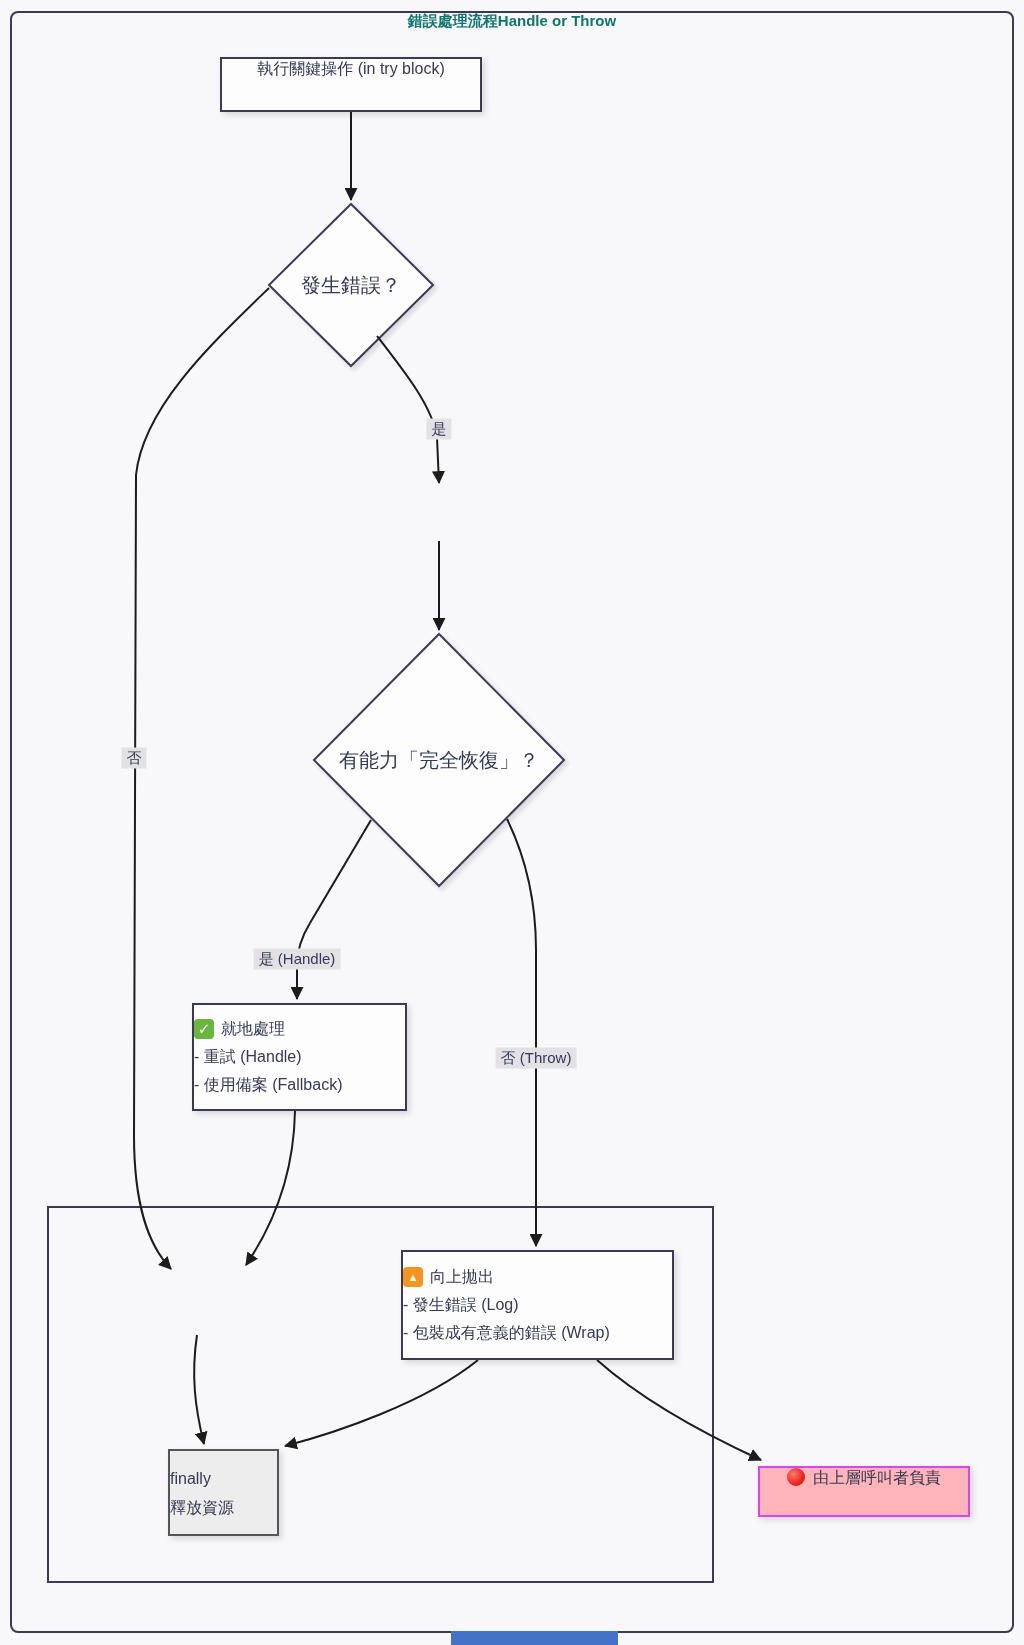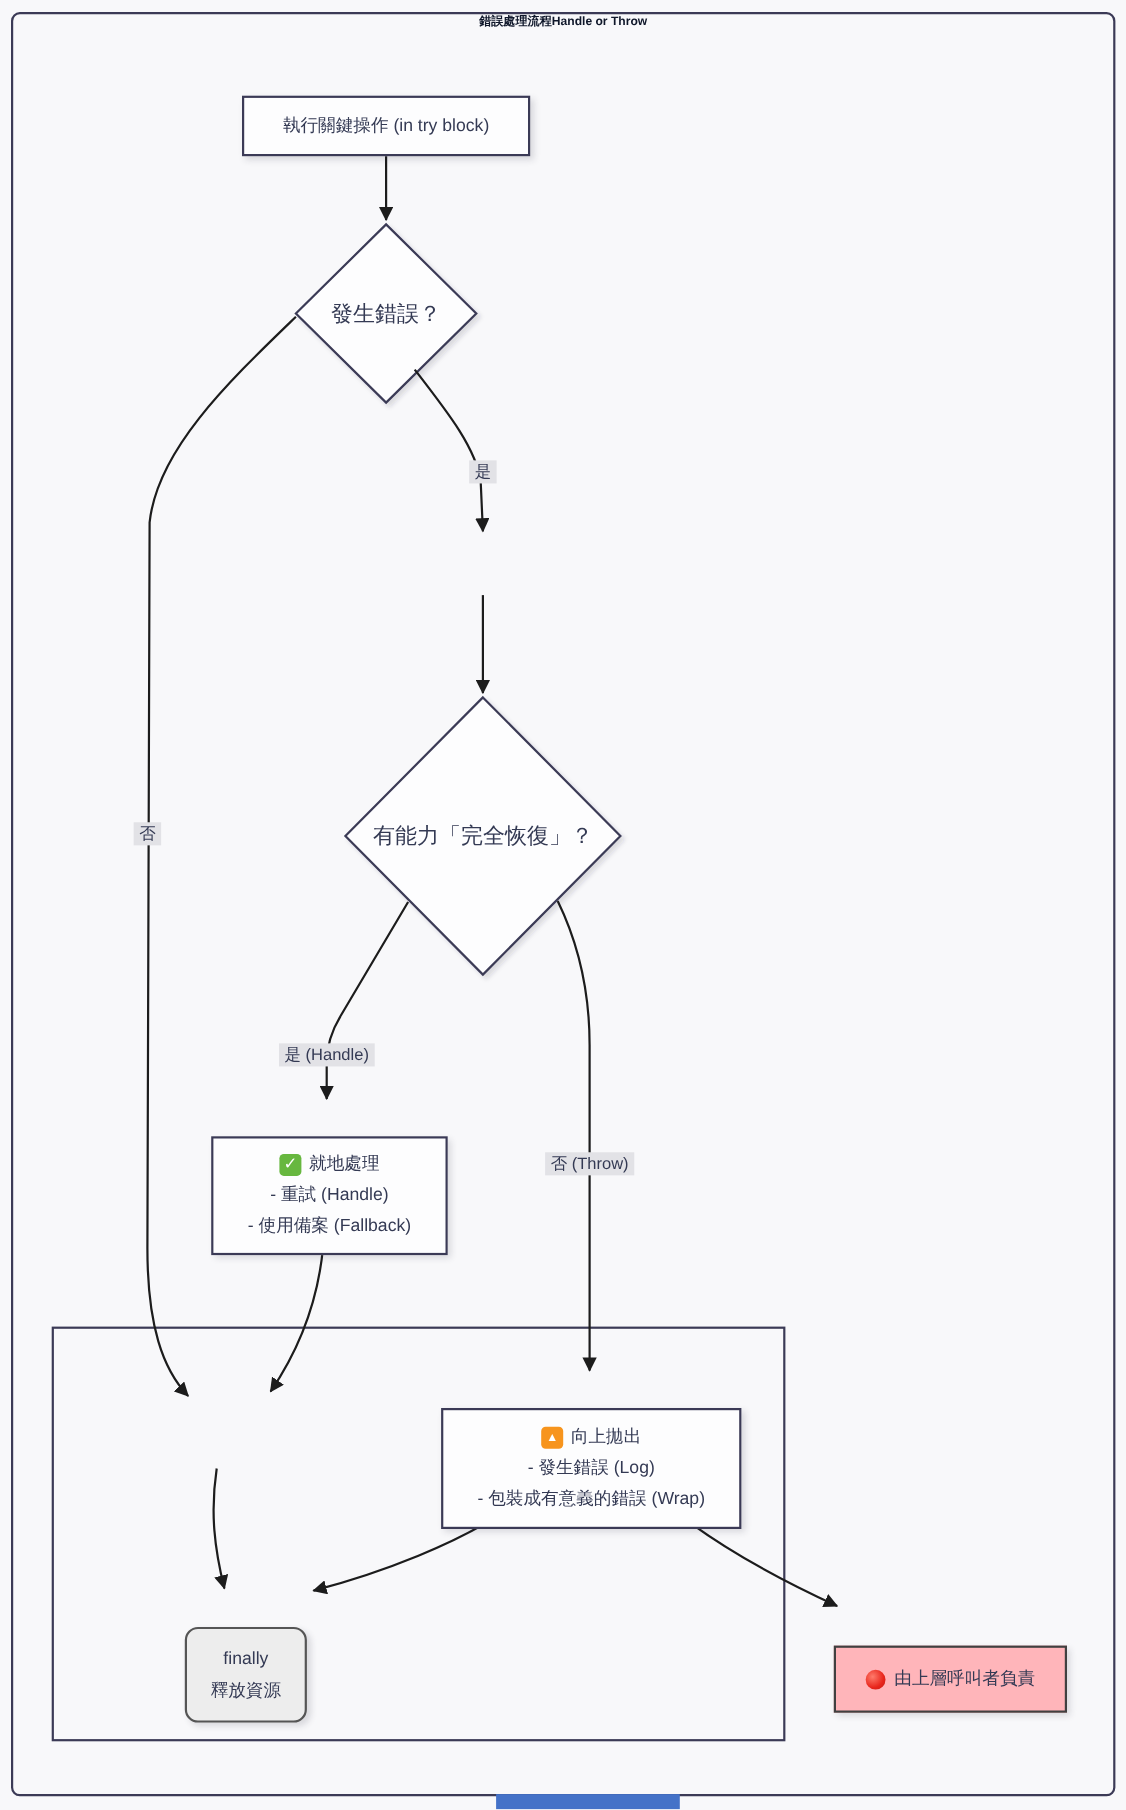--- a/index.html
+++ b/index.html
@@ -8,50 +8,50 @@
     background:#f8f8fa;
     font-family:"Liberation Sans","DejaVu Sans",sans-serif;
     color:#343a54;
   }
   .frame{
     position:absolute;left:10px;top:11px;width:1000px;height:1618px;
     border:2px solid #3b3a56;border-radius:8px;
   }
   .title{
     position:absolute;left:0;top:12px;width:1024px;text-align:center;
-    font-size:11px;font-weight:bold;color:#0f172a;
+    font-size:15px;font-weight:bold;color:#0f766e;
   }
   .edges{position:absolute;left:0;top:0;z-index:1;}
   .subgraph{
     position:absolute;left:47px;top:1206px;width:663px;height:373px;
     border:2px solid #3b3a56;z-index:0;
   }
   .node{
     position:absolute;z-index:2;background:#fdfdfe;border:2px solid #3b3a56;
-    display:flex;align-items:center;justify-content:center;
+    display:flex;align-items:flex-start;justify-content:center;
     font-size:16px;box-shadow:3px 3px 6px rgba(40,40,60,0.15);
-    box-sizing:border-box;text-align:center;margin-top:30px;
+    box-sizing:border-box;text-align:center;
   }
   .node.multi{flex-direction:column;line-height:28px;}
   .node .line{display:flex;align-items:center;justify-content:center;gap:7px;}
   .try{left:220px;top:57px;width:262px;height:55px;}
   .catch{left:350px;top:487px;width:178px;height:54px;}
   .handle{left:192px;top:1003px;width:215px;height:108px;}
   .throw{left:401px;top:1250px;width:273px;height:110px;}
   .success{
     left:127px;top:1277px;width:166px;height:58px;gap:8px;
     background:#d6ebc5;border:2px solid #5b9f22;
   }
   .finallyb{
-    left:168px;top:1449px;width:111px;height:87px;border-radius:12px;
+    left:168px;top:1449px;width:111px;height:87px;border-radius:0;
     background:#ededed;border:2px solid #555555;flex-direction:column;line-height:29px;
   }
   .caller{
-    left:758px;top:1466px;width:212px;height:61px;gap:8px;
-    background:#ffb5ba;border:2px solid #404040;
+    left:758px;top:1466px;width:212px;height:51px;gap:8px;
+    background:#ffb5ba;border:2px solid #d946ef;
   }
   .dlabel{
     position:absolute;z-index:2;font-size:20px;text-align:left;
     transform:translate(-50%,-50%);white-space:nowrap;
   }
   .elabel{
     position:absolute;z-index:3;background:#e2e2e6;color:#343a54;
     font-size:15px;padding:1px 5px;transform:translate(-50%,-50%);
     white-space:nowrap;
   }

